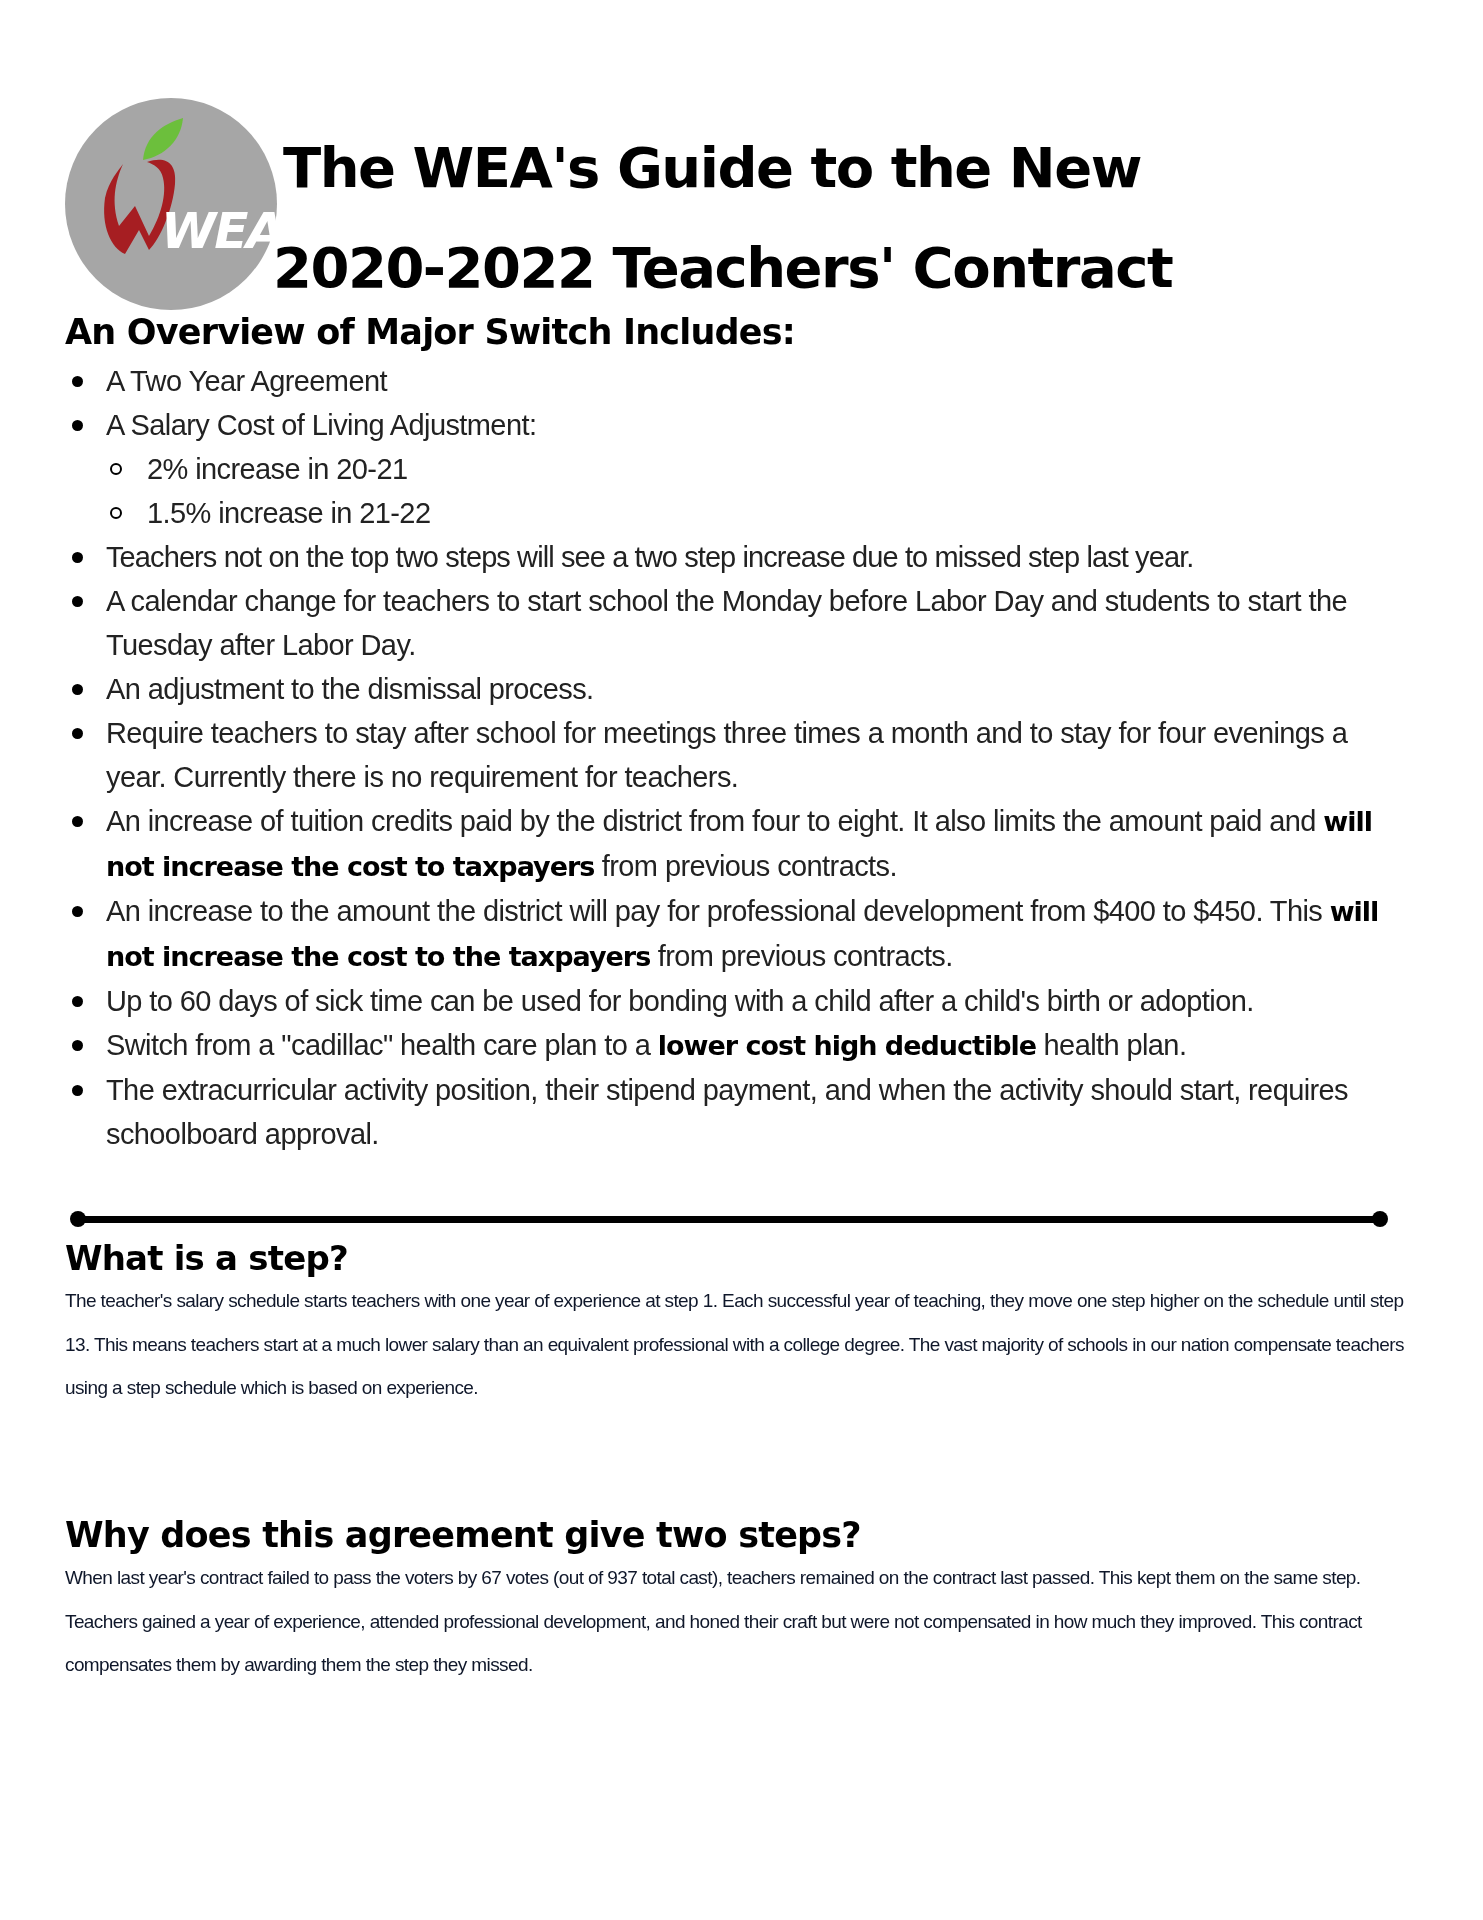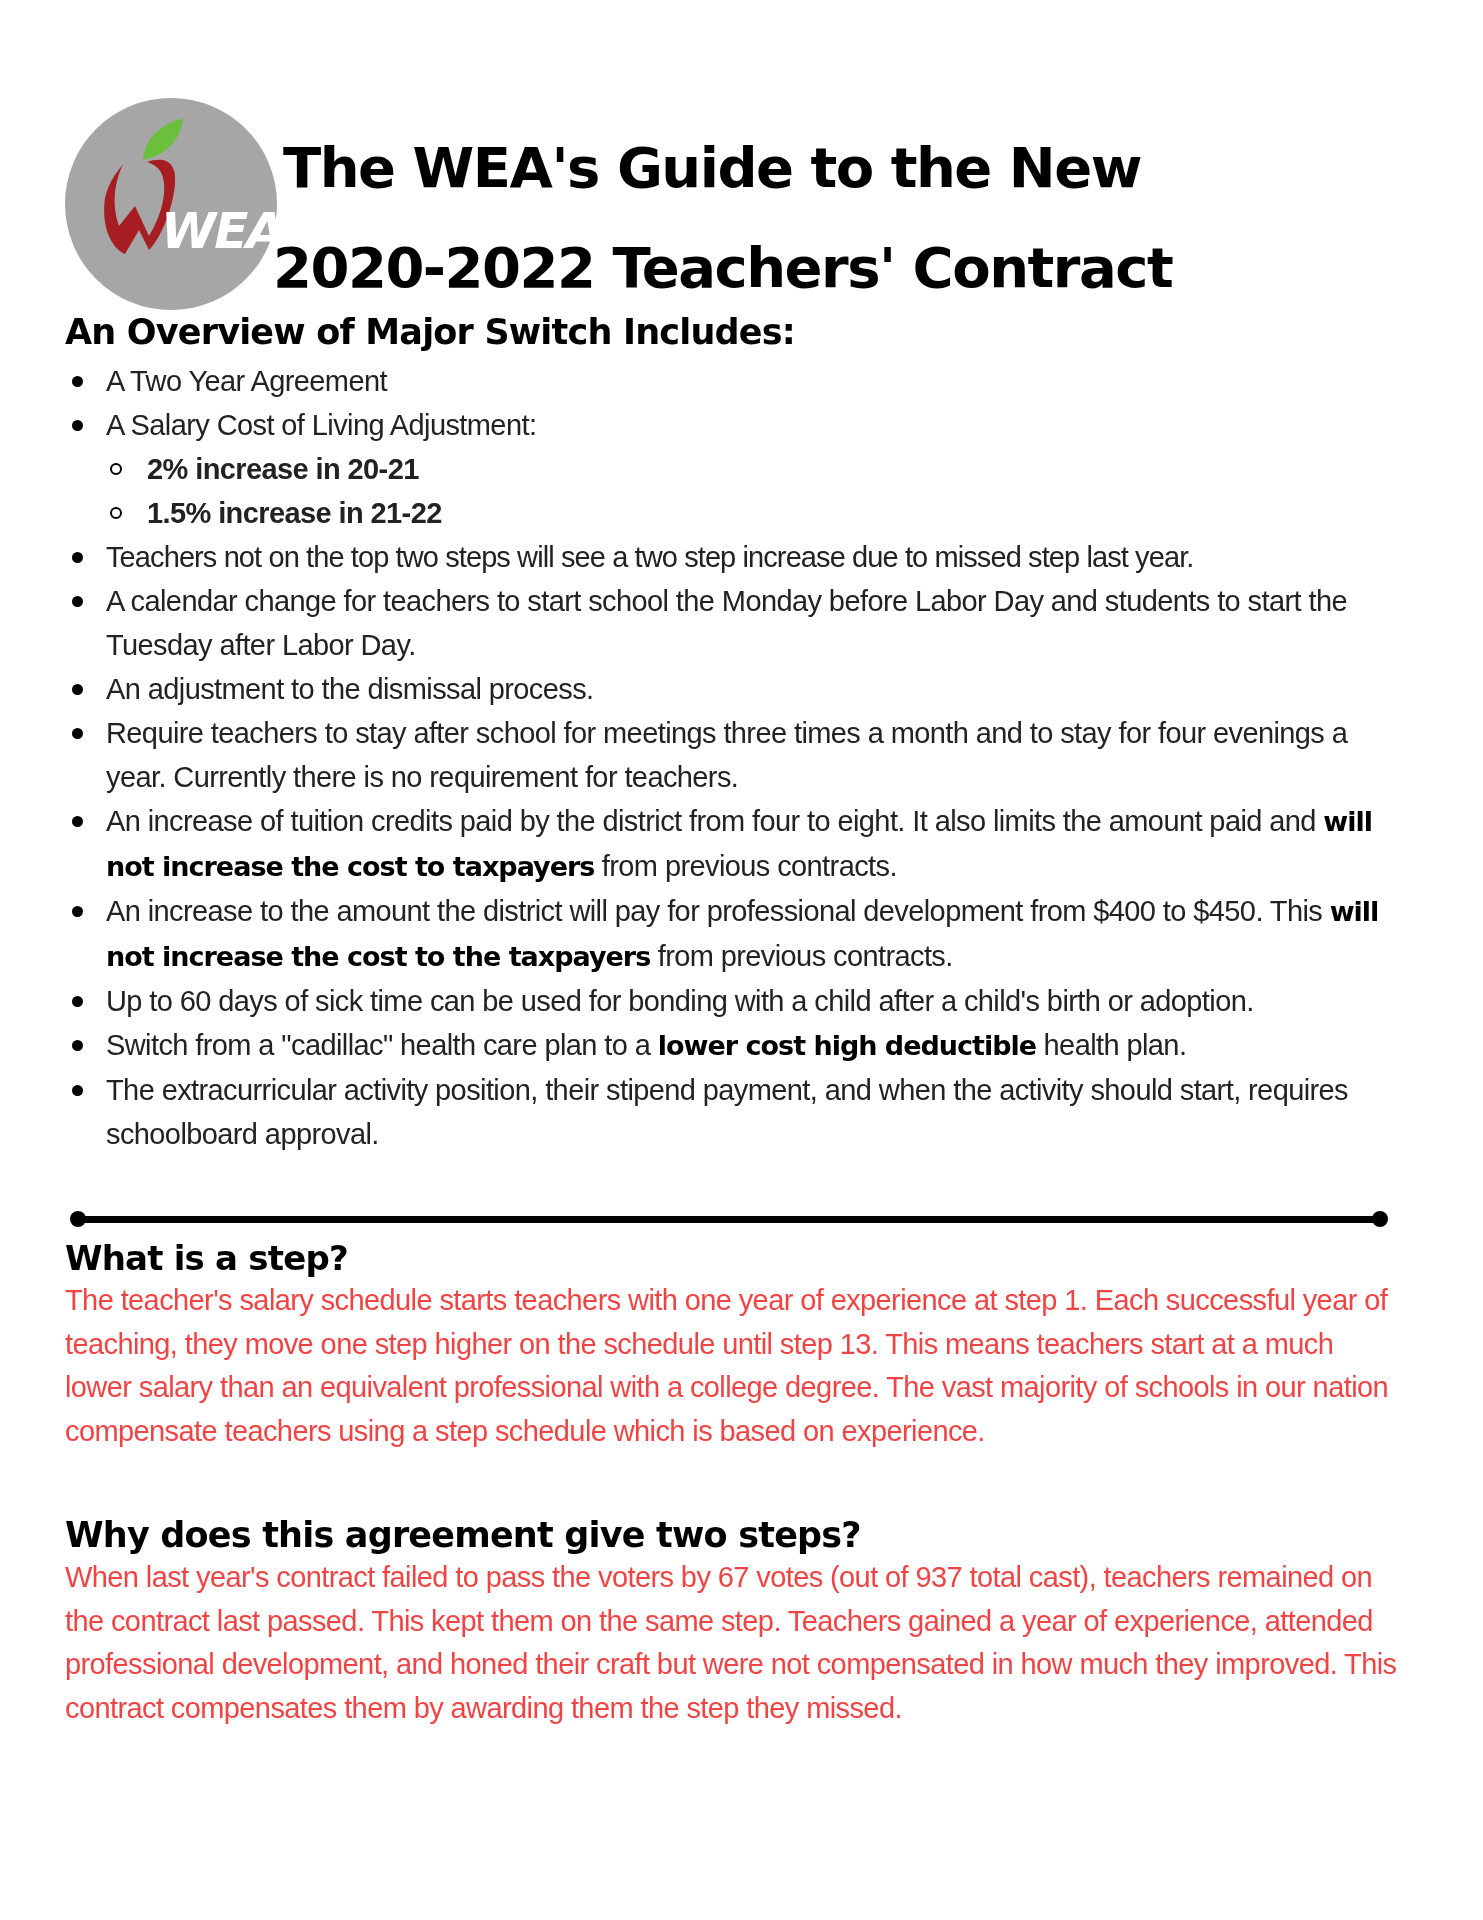--- a/index.html
+++ b/index.html
@@ -14,33 +14,33 @@
         font-family:"DejaVu Sans", sans-serif; letter-spacing:-0.8px; white-space:nowrap; }
   .overview-h { top:312px; font-size:35px; }
   ul.main { position:absolute; left:72px; top:359px; margin:0; padding:0; list-style:none;
             width:1330px; }
   ul.main li { position:relative; padding-left:34px; font-size:29px; line-height:44px;
                font-family:"Liberation Sans", sans-serif; font-weight:normal; color:#222;
                letter-spacing:-0.6px; }
   ul.main li .dot { position:absolute; left:0; top:17px; width:11px; height:11px;
                     border-radius:50%; background:#000; }
   ul.sub { margin:0; padding:0; list-style:none; }
-  ul.sub li { padding-left:75px;font-weight:bold; }
+  ul.sub li { padding-left:75px; }
   ul.sub li .circ { position:absolute; left:38px; top:16px; width:8px; height:8px;
                     border-radius:50%; border:2px solid #000; background:#fff; }
   b { font-weight:bold; color:#000; font-family:"DejaVu Sans", sans-serif; letter-spacing:-1px; font-size:27px; }
   .divider { position:absolute; left:70px; top:1212px; width:1318px; height:14px; }
   .divider .bar { position:absolute; left:8px; right:8px; top:4px; height:7px; background:#000; }
   .divider .end { position:absolute; top:0; width:16px; height:16px; border-radius:50%; background:#000; margin-top:-1px; }
   .divider .end.l { left:0; }
   .divider .end.r { right:0; }
   .step-h { top:1238px; font-size:34px; }
   .why-h { top:1515px; font-size:35px; }
-  .para { position:absolute; left:65px; margin:0; width:1340px; font-size:29px; line-height:43.5px;
-          font-family:"Liberation Sans", sans-serif; color:#ef4444; letter-spacing:-0.6px; }
+  .para { position:absolute; left:65px; margin:0; width:1340px; font-size:19px; line-height:43.5px;
+          font-family:"Liberation Sans", sans-serif; color:#0f172a; letter-spacing:-0.6px; }
   .step-p { top:1279px; }
   .why-p { top:1556px; }
 </style>
 </head>
 <body>
 
 <svg class="logo" viewBox="0 0 212 212">
   <circle cx="106" cy="106" r="106" fill="#a6a6a6"></circle>
 
   <path d="M78 62 C80 38 98 26 118 20 C116 42 100 58 78 62 Z" fill="#6cbf3c"></path>

